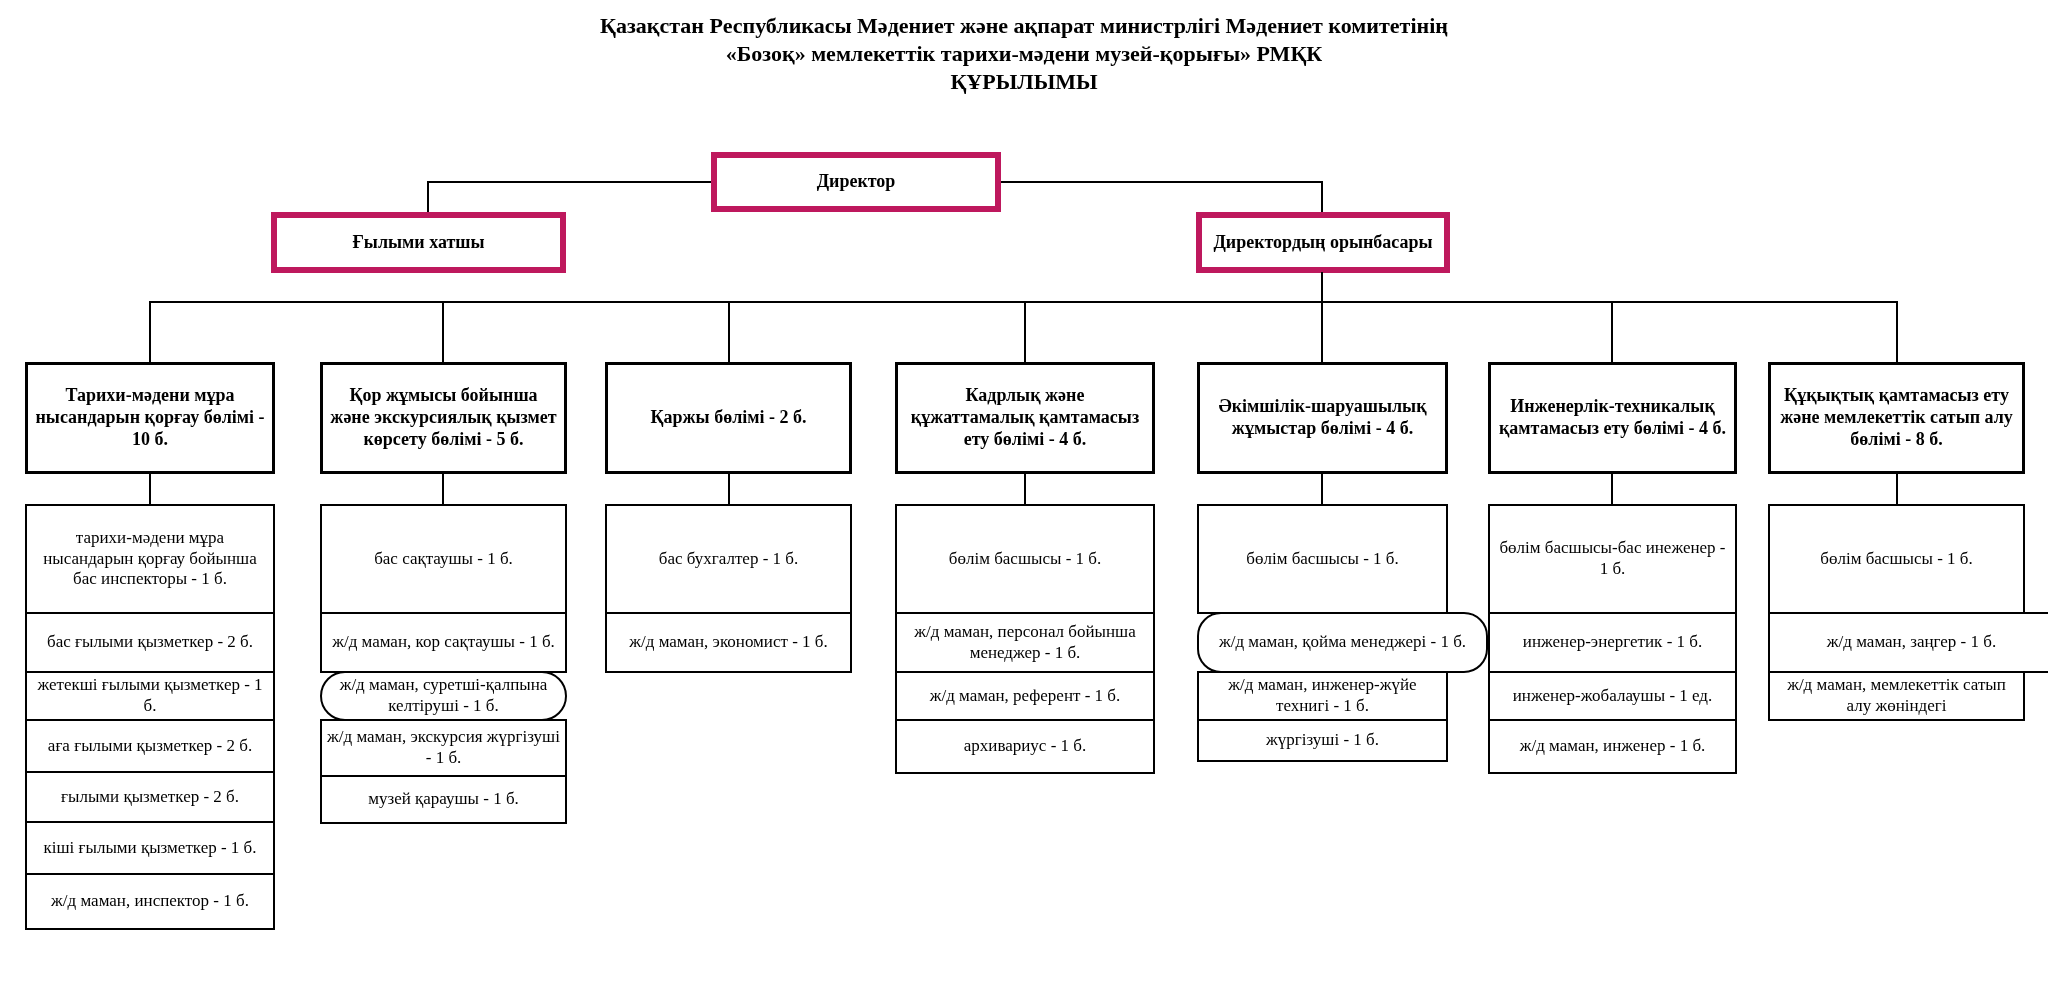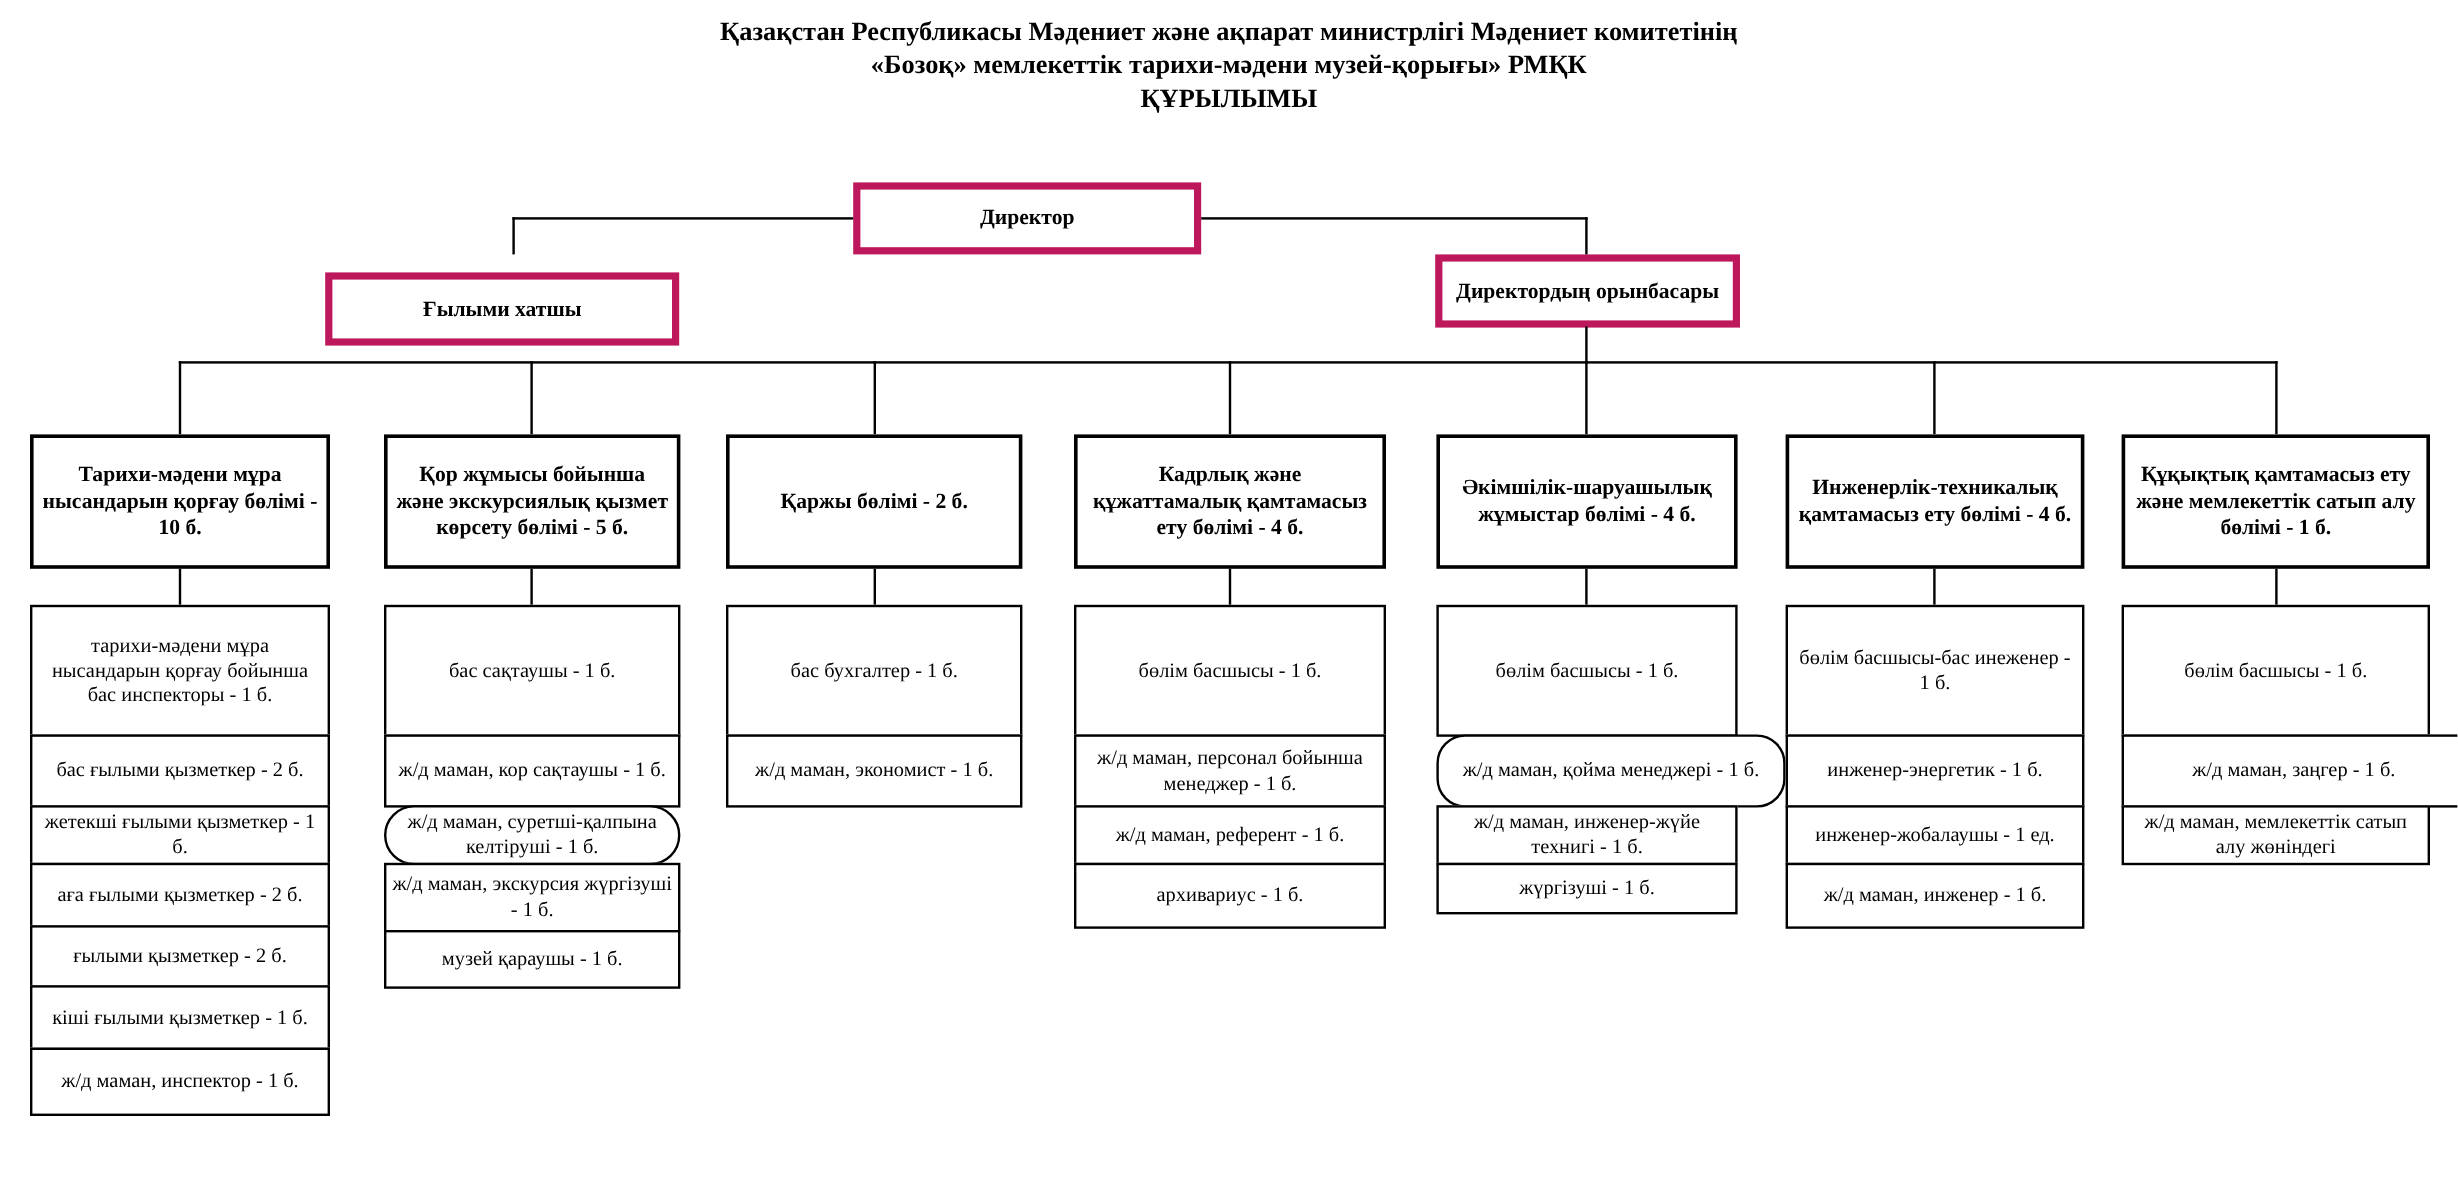--- a/index.html
+++ b/index.html
@@ -44,21 +44,21 @@
 
 <div class="canvas">
 
   <div class="title-block">
     <div>Қазақстан Республикасы Мәдениет және ақпарат министрлігі Мәдениет комитетінің</div>
     <div>«Бозоқ» мемлекеттік тарихи-мәдени музей-қорығы» РМҚК</div>
     <div>ҚҰРЫЛЫМЫ</div>
   </div>
 
   <div class="node" style="left:711px;top:152px;width:290px;height:60px;">Директор</div>
-  <div class="node" style="left:271px;top:227px;width:295px;height:61px;">Ғылыми хатшы</div>
+  <div class="node" style="left:271px;top:212px;width:295px;height:61px;">Ғылыми хатшы</div>
   <div class="node" style="left:1196px;top:212px;width:254px;height:61px;">Директордың орынбасары</div>
 
   <div class="line" style="left:427px;top:181px;width:284px;height:2px;"></div>
   <div class="line" style="left:427px;top:181px;width:2px;height:31px;"></div>
   <div class="line" style="left:1001px;top:181px;width:322px;height:2px;"></div>
   <div class="line" style="left:1321px;top:181px;width:2px;height:31px;"></div>
 
   <div class="line" style="left:1321px;top:272px;width:2px;height:31px;"></div>
 
   <div class="line" style="left:149px;top:301px;width:1749px;height:2px;"></div>
@@ -78,21 +78,21 @@
   <div class="line" style="left:1321px;top:472px;width:2px;height:32px;"></div>
   <div class="line" style="left:1611px;top:472px;width:2px;height:32px;"></div>
   <div class="line" style="left:1896px;top:472px;width:2px;height:32px;"></div>
 
   <div class="dept" style="left:25px;width:250px;">Тарихи-мәдени мұра нысандарын қорғау бөлімі - 10 б.</div>
   <div class="dept" style="left:320px;width:247px;">Қор жұмысы бойынша және экскурсиялық қызмет көрсету бөлімі - 5 б.</div>
   <div class="dept" style="left:605px;width:247px;">Қаржы бөлімі - 2 б.</div>
   <div class="dept" style="left:895px;width:260px;">Кадрлық және құжаттамалық қамтамасыз ету бөлімі - 4 б.</div>
   <div class="dept" style="left:1197px;width:251px;">Әкімшілік-шаруашылық жұмыстар бөлімі - 4 б.</div>
   <div class="dept" style="left:1488px;width:249px;">Инженерлік-техникалық қамтамасыз ету бөлімі - 4 б.</div>
-  <div class="dept" style="left:1768px;width:257px;">Құқықтық қамтамасыз ету және мемлекеттік сатып алу бөлімі - 1 б.</div>
+  <div class="dept" style="left:1768px;width:257px;">Құқықтық қамтамасыз ету және мемлекеттік сатып алу бөлімі - 8 б.</div>
 
   <div class="staff" style="left:25px;width:250px;">
     <div class="cell" style="width:250px;height:110px;">тарихи-мәдени мұра нысандарын қорғау бойынша бас инспекторы - 1 б.</div>
     <div class="cell" style="width:250px;height:61px;">бас ғылыми қызметкер - 2 б.</div>
     <div class="cell" style="width:250px;height:50px;">жетекші ғылыми қызметкер - 1 б.</div>
     <div class="cell" style="width:250px;height:54px;">аға ғылыми қызметкер - 2 б.</div>
     <div class="cell" style="width:250px;height:52px;">ғылыми қызметкер - 2 б.</div>
     <div class="cell" style="width:250px;height:54px;">кіші ғылыми қызметкер - 1 б.</div>
     <div class="cell" style="width:250px;height:57px;">ж/д маман, инспектор - 1 б.</div>
   </div>

